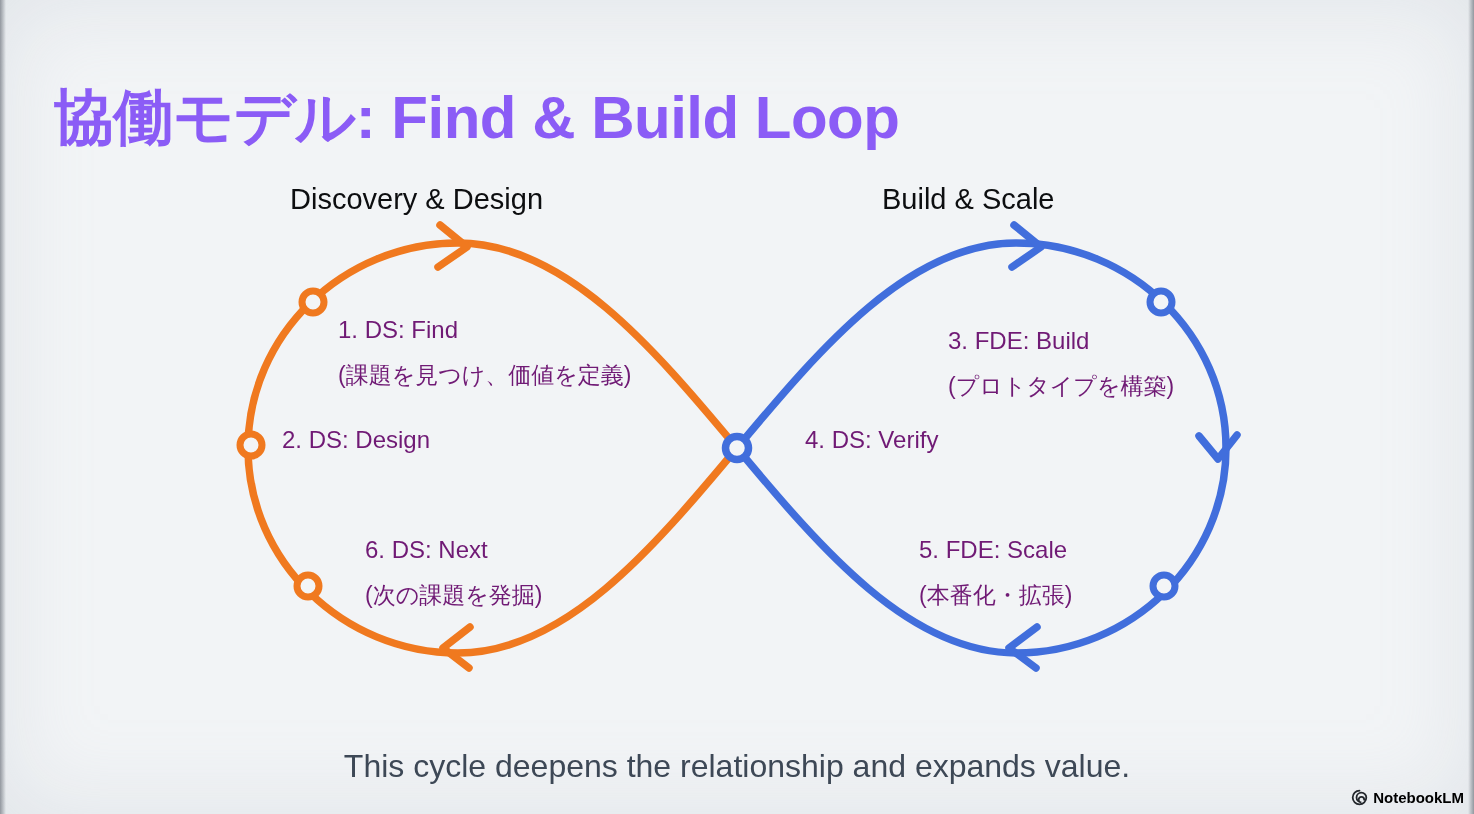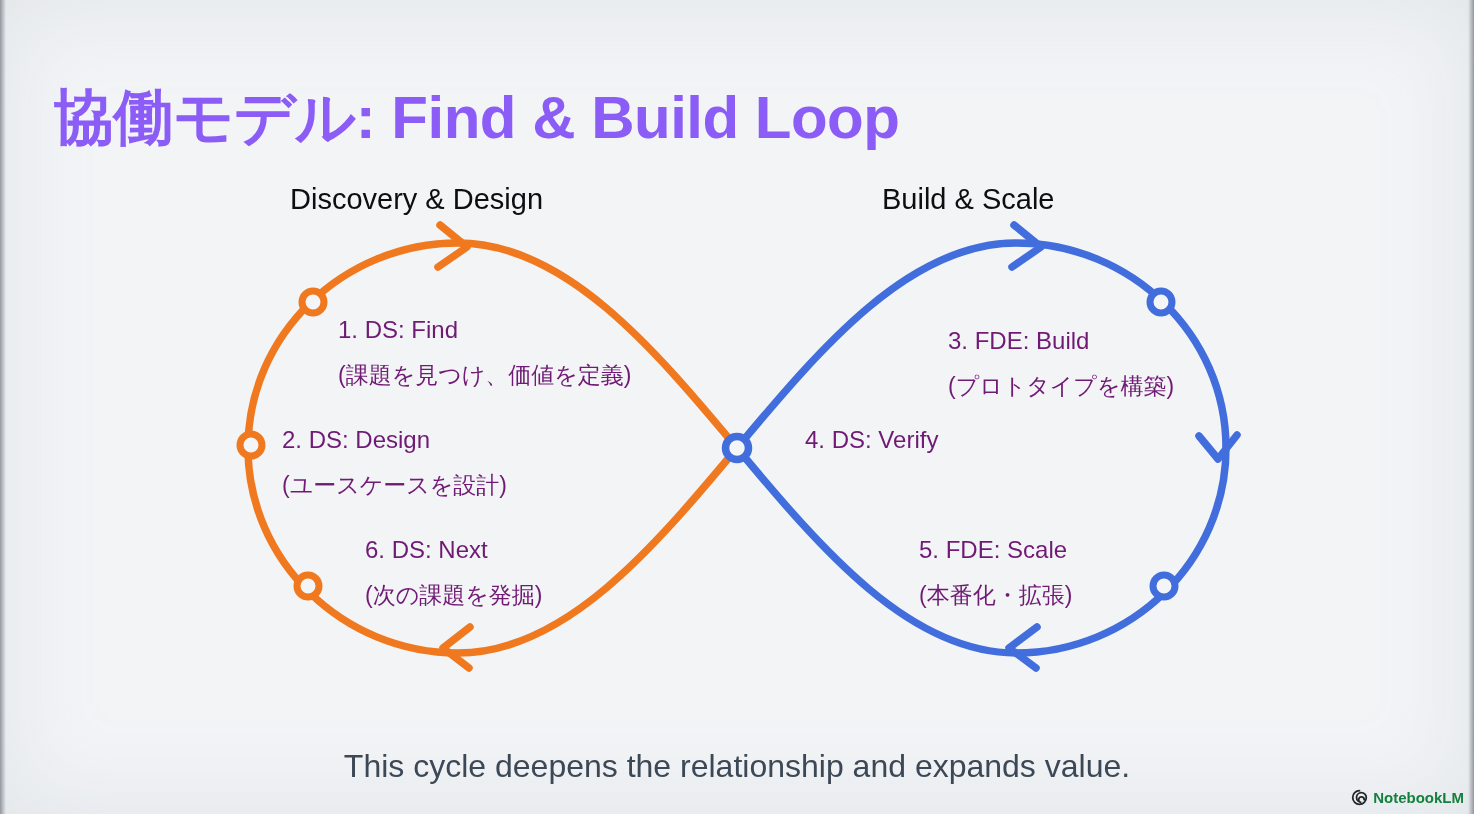--- a/index.html
+++ b/index.html
@@ -36,21 +36,21 @@
   .n4{left:805px;top:424px;}
   .n5{left:919px;top:534px;}
 
   .footer{
     position:absolute;left:0;top:748px;width:1474px;text-align:center;
     font-size:32px;color:#3D4856;
   }
   .watermark{
     position:absolute;right:10px;top:789px;
     display:flex;align-items:center;gap:5px;
-    font-size:15px;font-weight:600;color:#15803d;
+    font-size:15px;font-weight:600;color:#000000;
   }
 </style>
 </head>
 <body>
 
 <div class="edge left"></div>
 <div class="edge right"></div>
 
 <h1 class="title">協働モデル: Find &amp; Build Loop</h1>
 
@@ -76,21 +76,20 @@
   <circle cx="1164" cy="586" r="11" fill="#F3F5F7" stroke-width="7" stroke="#416EDC"></circle>
   <circle cx="737" cy="448" r="11.5" fill="#F3F5F7" stroke-width="7.5" stroke="#416EDC"></circle>
 </svg>
 
 <div class="node n1">
   <span class="t">1. DS: Find</span>
   <span class="s">(課題を見つけ、価値を定義)</span>
 </div>
 <div class="node n2">
   <span class="t">2. DS: Design</span>
-  <span class="s">(ユースケースを設計)</span>
 </div>
 <div class="node n6">
   <span class="t">6. DS: Next</span>
   <span class="s">(次の課題を発掘)</span>
 </div>
 <div class="node n3">
   <span class="t">3. FDE: Build</span>
   <span class="s">(プロトタイプを構築)</span>
 </div>
 <div class="node n4">

